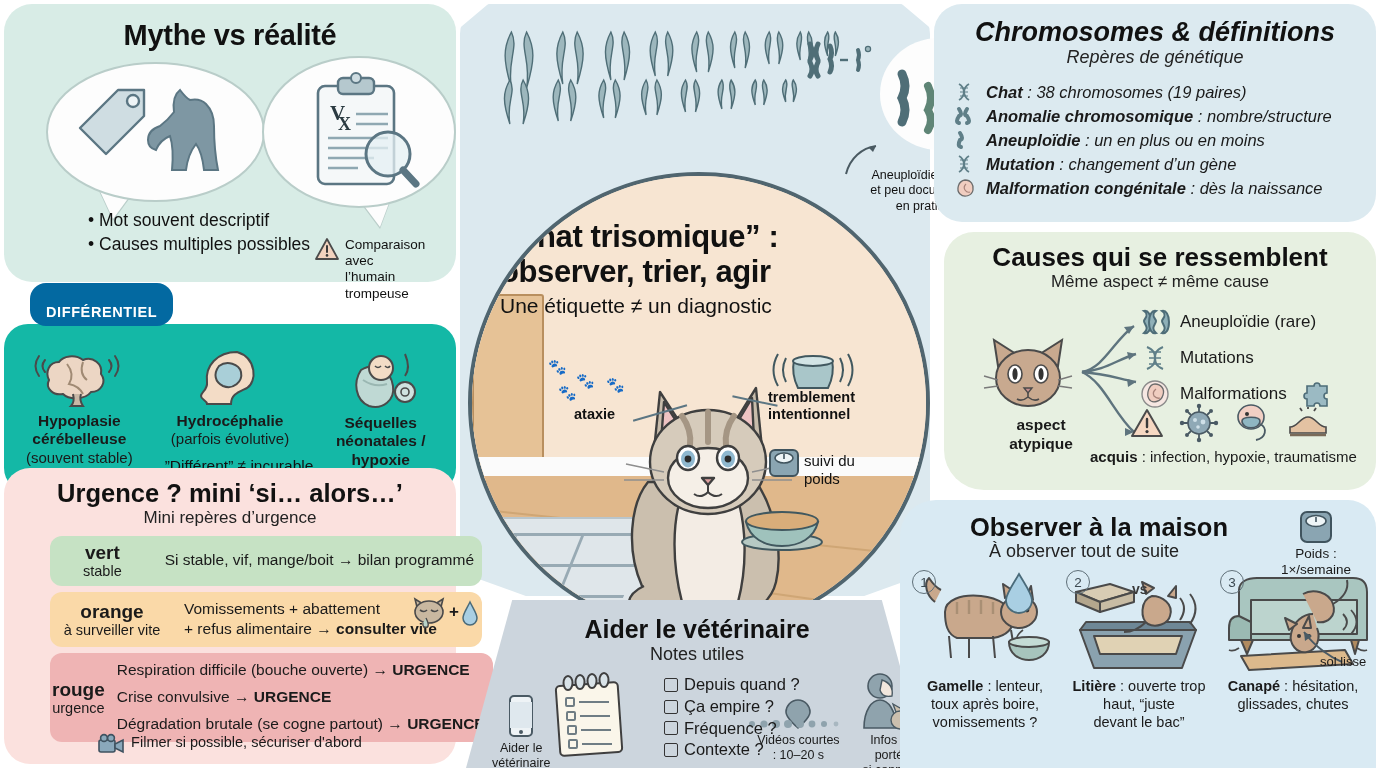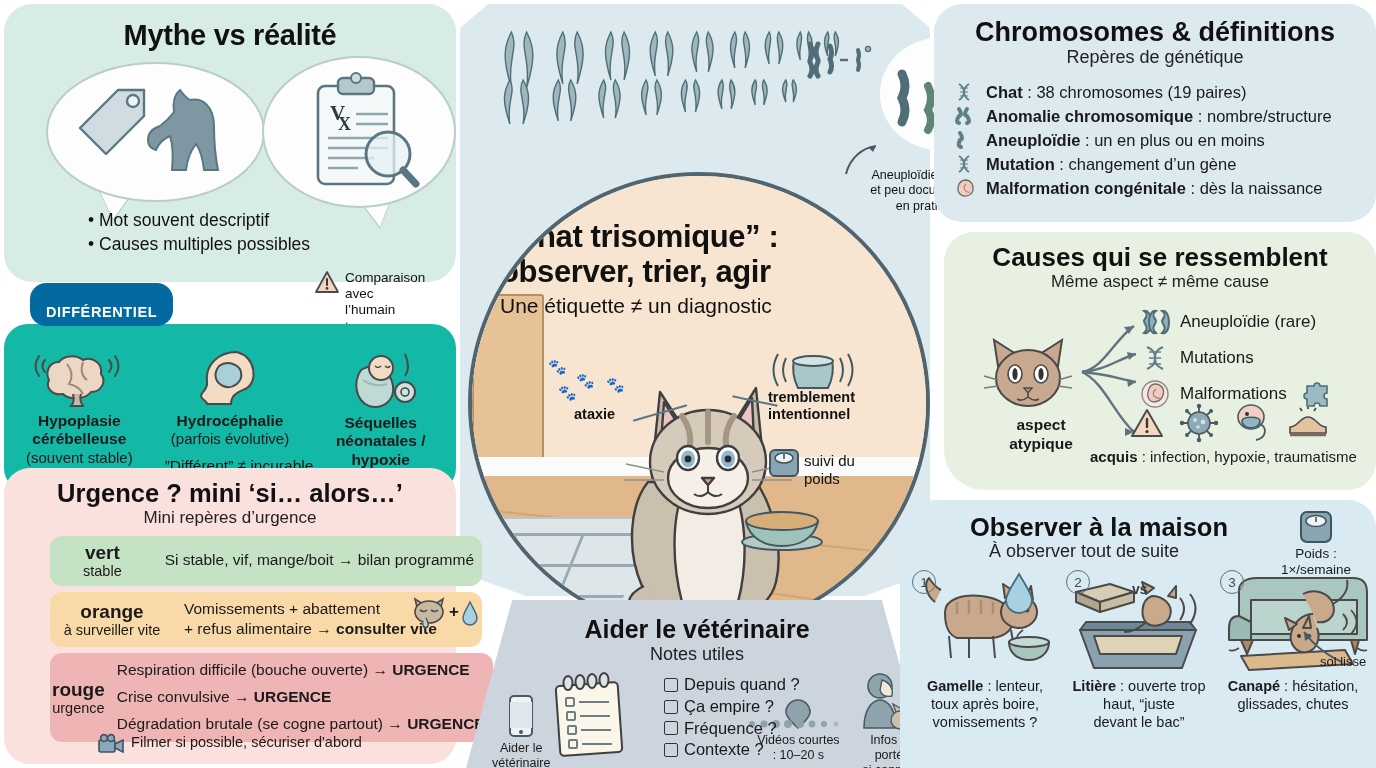--- a/index.html
+++ b/index.html
@@ -24,21 +24,21 @@
   .bubbles{position:absolute;top:52px;left:0;width:452px;height:150px;}
   .bubble{position:absolute;background:#fdfdfd;border:2.2px solid #b9cdc9;border-radius:50%;}
   #b1{left:42px;top:6px;width:215px;height:136px;}
   #b2{left:258px;top:0px;width:190px;height:148px;}
   .btail{position:absolute;width:0;height:0;}
   #b1t{left:95px;top:133px;border-left:14px solid transparent;border-right:22px solid transparent;border-top:30px solid #fdfdfd;
        filter:drop-shadow(0 2px 0 #b9cdc9);}
   #b2t{left:352px;top:139px;border-left:24px solid transparent;border-right:12px solid transparent;border-top:32px solid #fdfdfd;
        filter:drop-shadow(0 2px 0 #b9cdc9);}
   .bullets{position:absolute;left:84px;top:205px;font-size:17.5px;line-height:1.35;color:#111;}
-  .warnbox{position:absolute;left:310px;top:233px;display:flex;gap:5px;align-items:flex-start;margin-top:33px;}
+  .warnbox{position:absolute;left:310px;top:233px;display:flex;gap:5px;align-items:flex-start;}
   .warnbox .txt{font-size:13.5px;line-height:1.2;color:#111;}
 
   
   #diff{left:4px;top:292px;width:452px;height:168px;background:#14b8a6;border-radius:24px;margin-top:32px;}
   #diffbadge{position:absolute;left:30px;top:283px;background:#0369a1;color:#fff;font-size:14.5px;font-weight:bold;
     letter-spacing:.6px;padding:21px 16px 6px;border-radius:16px;}
   .diffcols{position:absolute;top:24px;left:0;width:452px;display:flex;}
   .diffcol{flex:1;display:flex;flex-direction:column;align-items:center;}
   .dlabel{margin-top:4px;text-align:center;font-size:15px;line-height:1.18;}
   .dlabel b{font-size:15.5px;}
@@ -107,21 +107,21 @@
   #aider .title{font-size:25px;margin-top:16px;}
   #aider .subtitle{font-size:18px;margin-top:1px;}
   #aidercols{position:absolute;top:72px;left:0;width:462px;display:flex;align-items:flex-start;}
   .acol{display:flex;flex-direction:column;align-items:center;}
   .acap{font-size:12.5px;text-align:center;line-height:1.2;margin-top:3px;}
   #checklist{position:absolute;left:198px;top:74px;font-size:16.5px;line-height:1.32;}
   #checklist div{display:flex;align-items:center;gap:6px;}
   .chk{display:inline-block;width:12px;height:12px;border:1.8px solid #333;border-radius:2px;}
 
   
-  #chromo{left:934px;top:4px;width:442px;height:218px;background:#dceaf0;border-radius:28px;}
+  #chromo{left:934px;top:4px;width:442px;height:218px;background:#dceaf0;border-radius:28px;font-style:italic;}
   #chromo .title{font-size:27px;margin-top:14px;}
   #chromo .subtitle{font-size:18px;margin-top:0px;}
   #deflist{position:absolute;left:20px;top:76px;width:404px;}
   #deflist .defrow{display:flex;align-items:center;gap:8px;font-size:16.5px;line-height:1.46;}
   #deflist .defrow .gi{width:24px;text-align:center;flex:none;}
 
   
   #causes{left:944px;top:232px;width:432px;height:258px;background:#e7f0e1;
     border-radius:30px 28px 28px 40px;}
   #causes .title{font-size:26px;margin-top:12px;}

